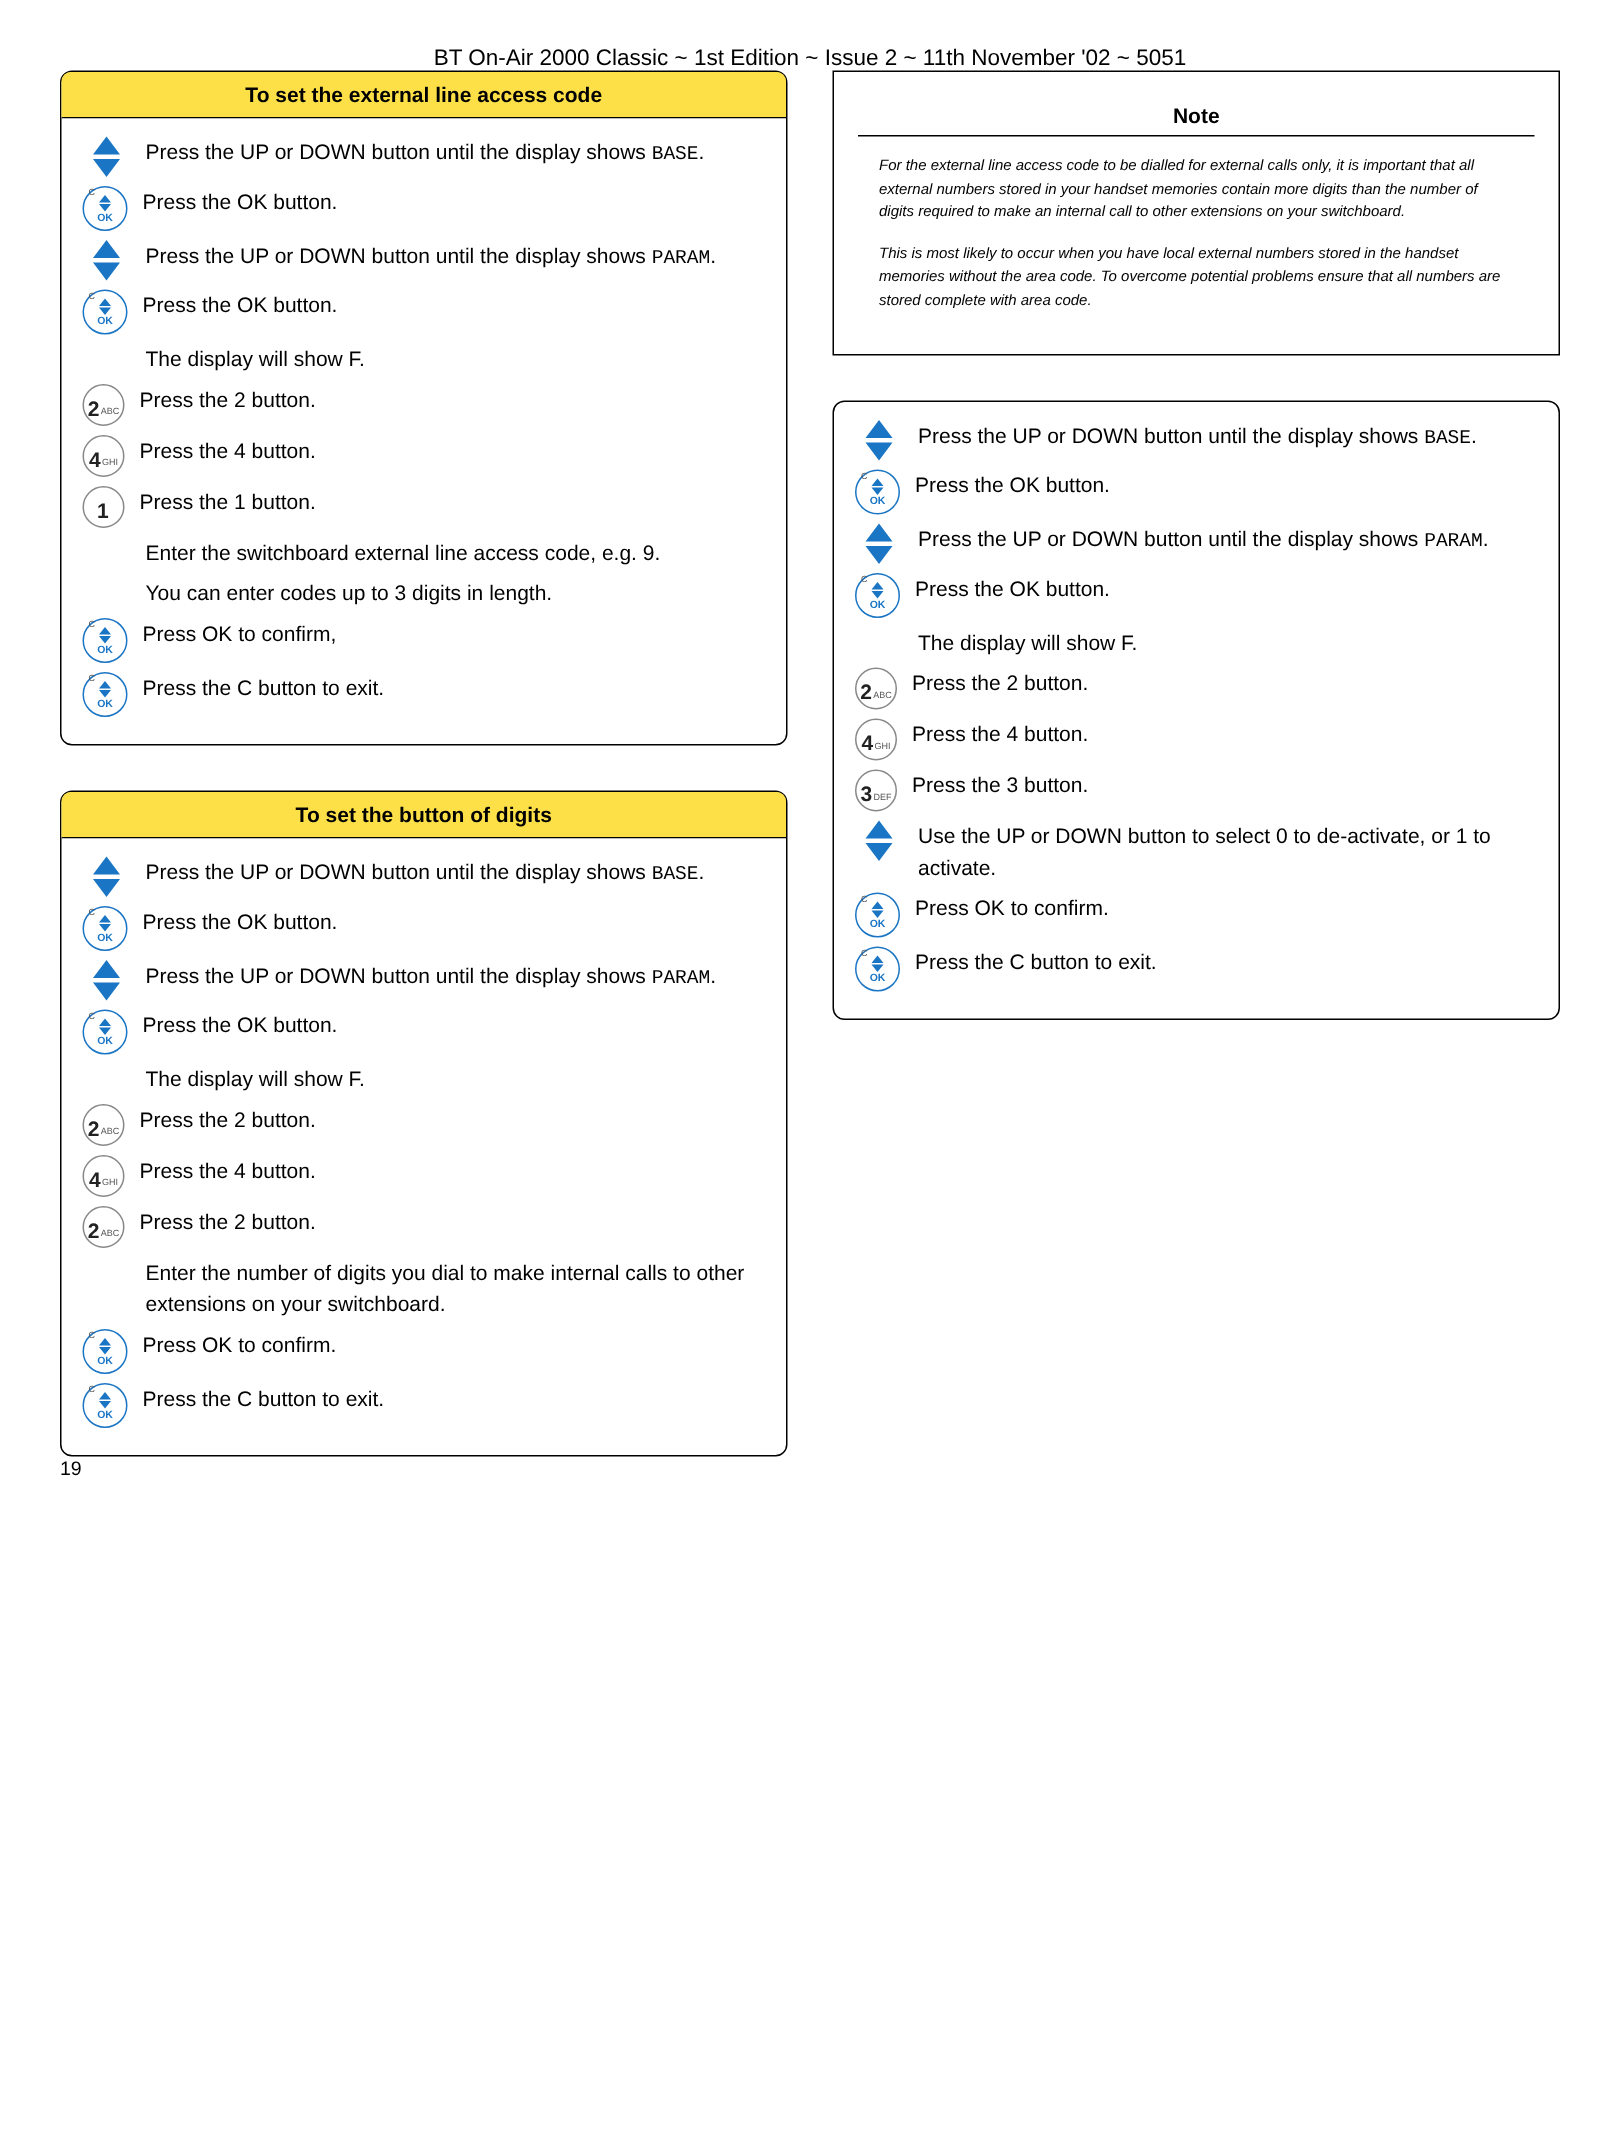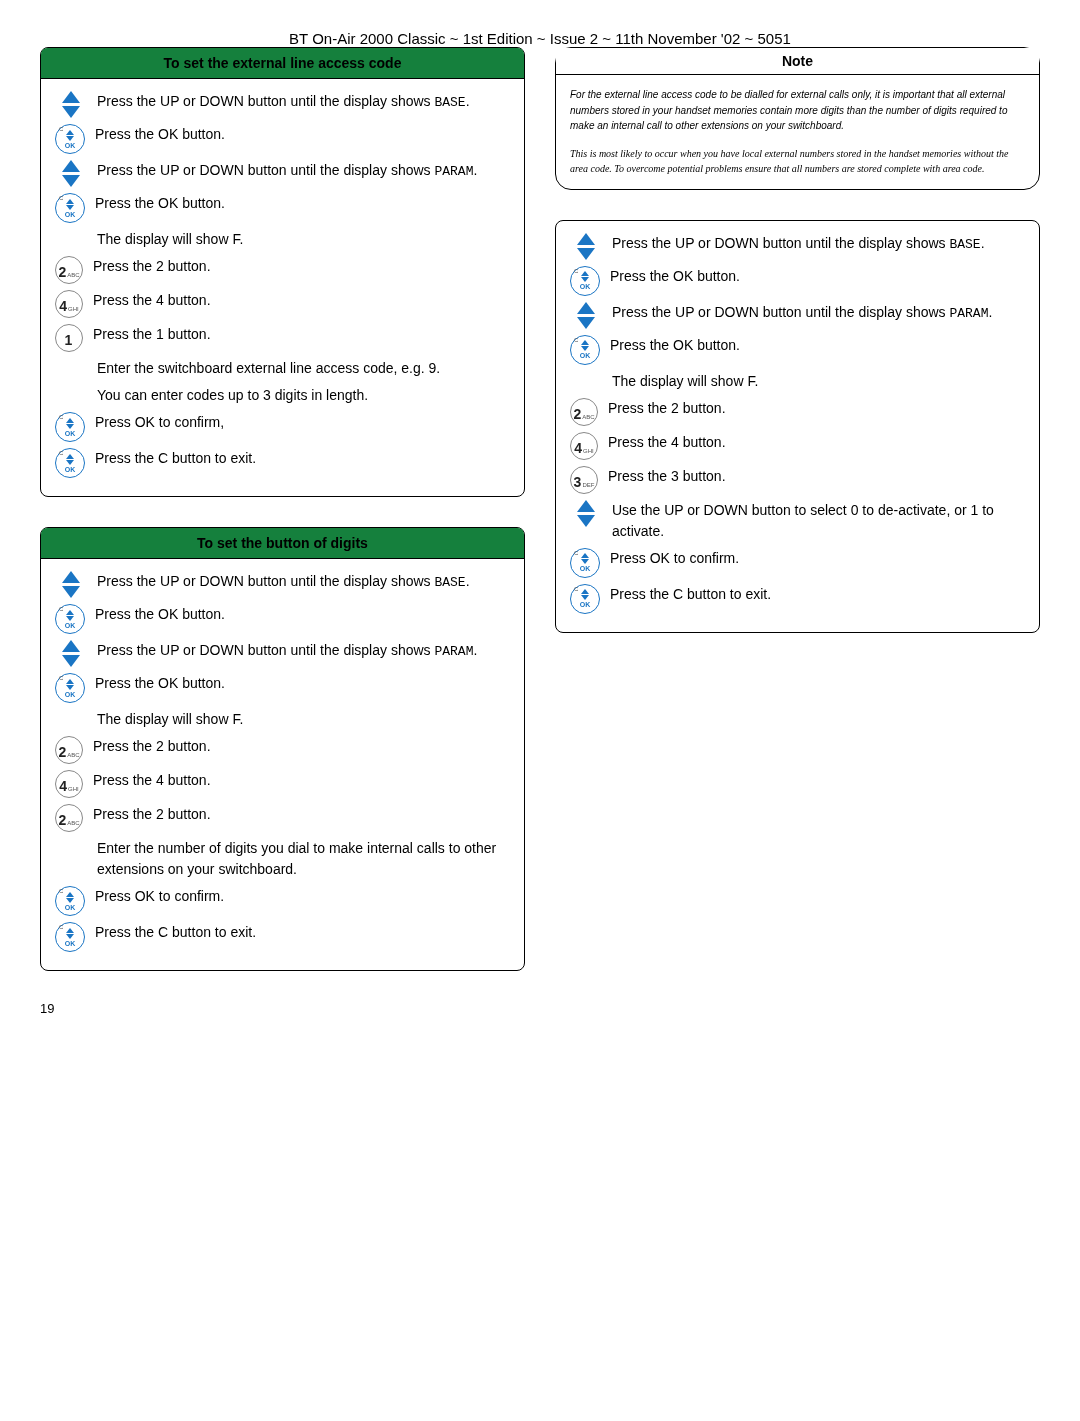--- a/index.html
+++ b/index.html
@@ -12,21 +12,20 @@
       color: #000;
       padding: 20px 40px 40px 40px;
     }
     .page-header {
       text-align: center;
       font-size: 15px;
       padding-top: 10px;
     }
     .page-footer {
       font-size: 13px;
-      margin-top: 30px;
     }
     .main-layout {
       display: flex;
       gap: 30px;
       align-items: flex-start;
     }
     .left-col {
       flex: 1;
       display: flex;
       flex-direction: column;
@@ -37,53 +36,52 @@
       display: flex;
       flex-direction: column;
       gap: 30px;
     }
     .box {
       border: 1.5px solid #000;
       border-radius: 8px;
       padding: 0;
     }
     .box-title {
-      background: #15803d;
+      background: #fde047;
       font-weight: bold;
       font-size: 14px;
       text-align: center;
       border-bottom: 1.5px solid #000;
       padding: 7px 10px;
       border-radius: 6px 6px 0 0;
     }
     .box-content {
       padding: 12px 14px;
     }
     .note-box {
       border: 1.5px solid #000;
-      border-radius: 16px;
-      padding: 0;
+      border-radius: 0;
+      padding: 16px;
     }
     .note-title {
       font-weight: bold;
       font-size: 14px;
       text-align: center;
       border-bottom: 1.5px solid #000;
       padding: 5px 10px;
       background: #fff;
     }
     .note-content {
       padding: 12px 14px;
       font-style: italic;
       font-size: 10px;
       line-height: 1.55;
     }
     .note-content p + p {
       margin-top: 12px;
-      font-family: Liberation Serif, serif;
     }
     .step-row {
       display: flex;
       align-items: flex-start;
       gap: 10px;
       margin-bottom: 6px;
     }
     .step-icon {
       flex-shrink: 0;
       width: 32px;

